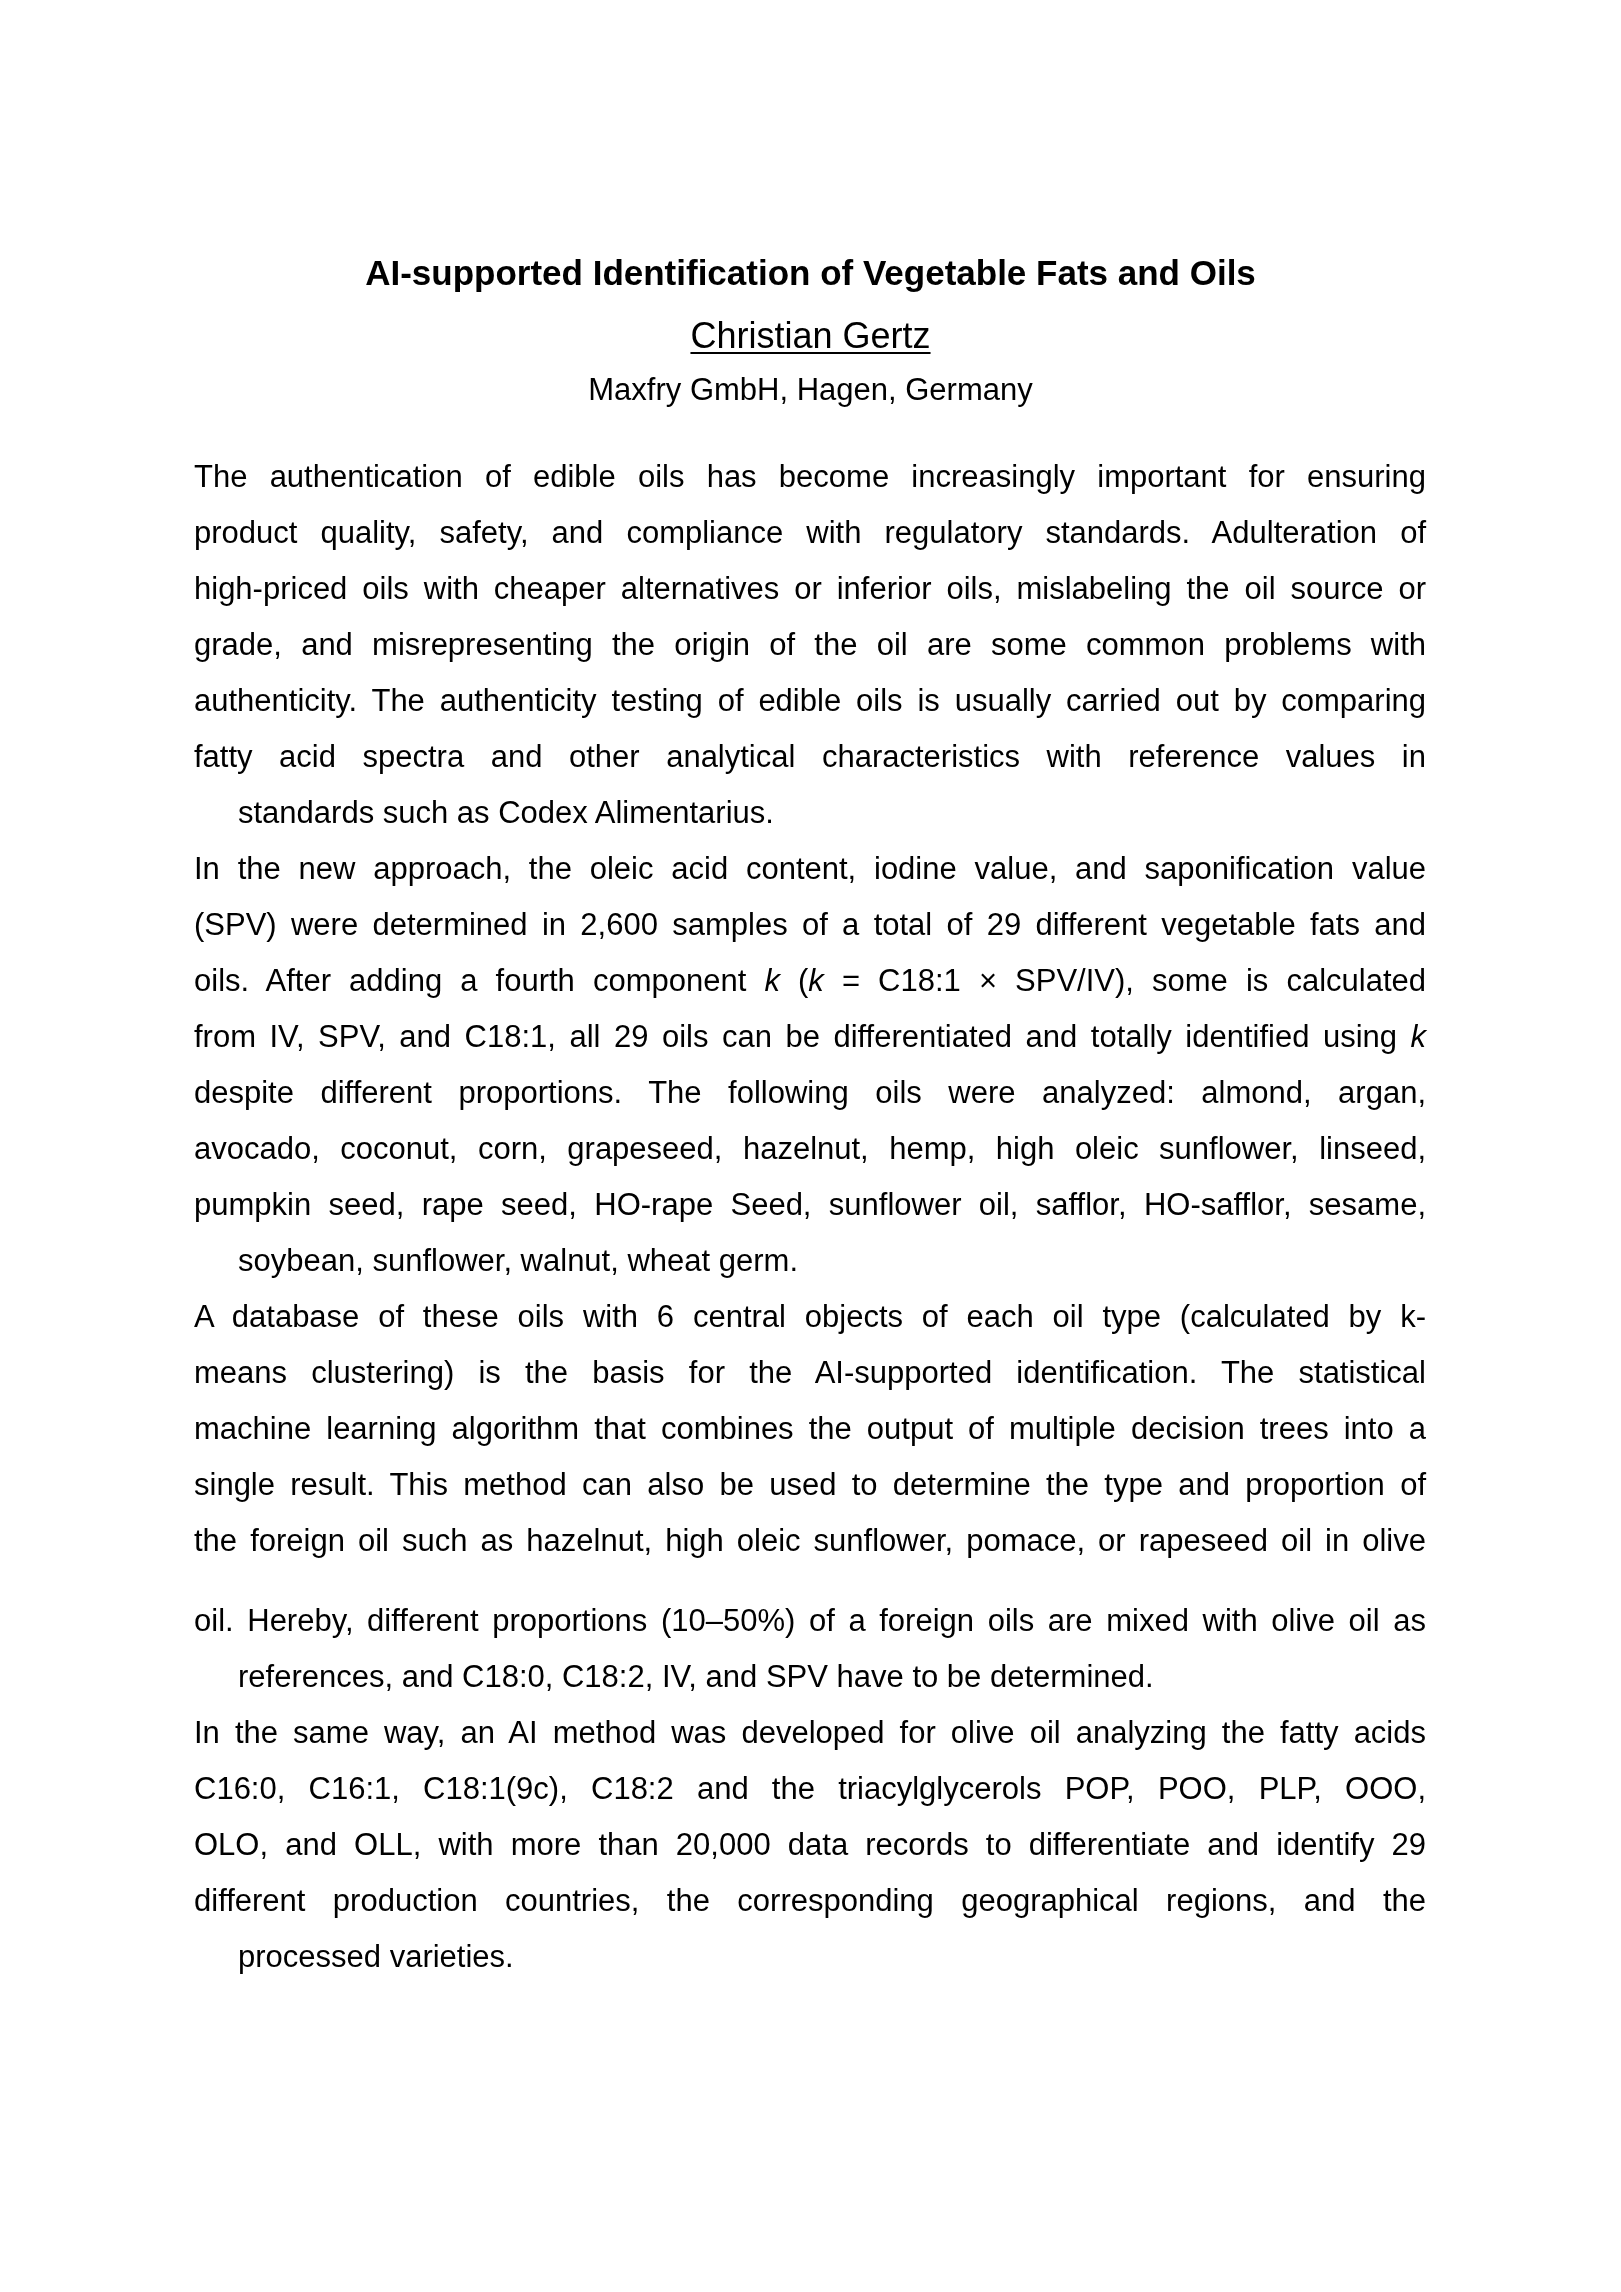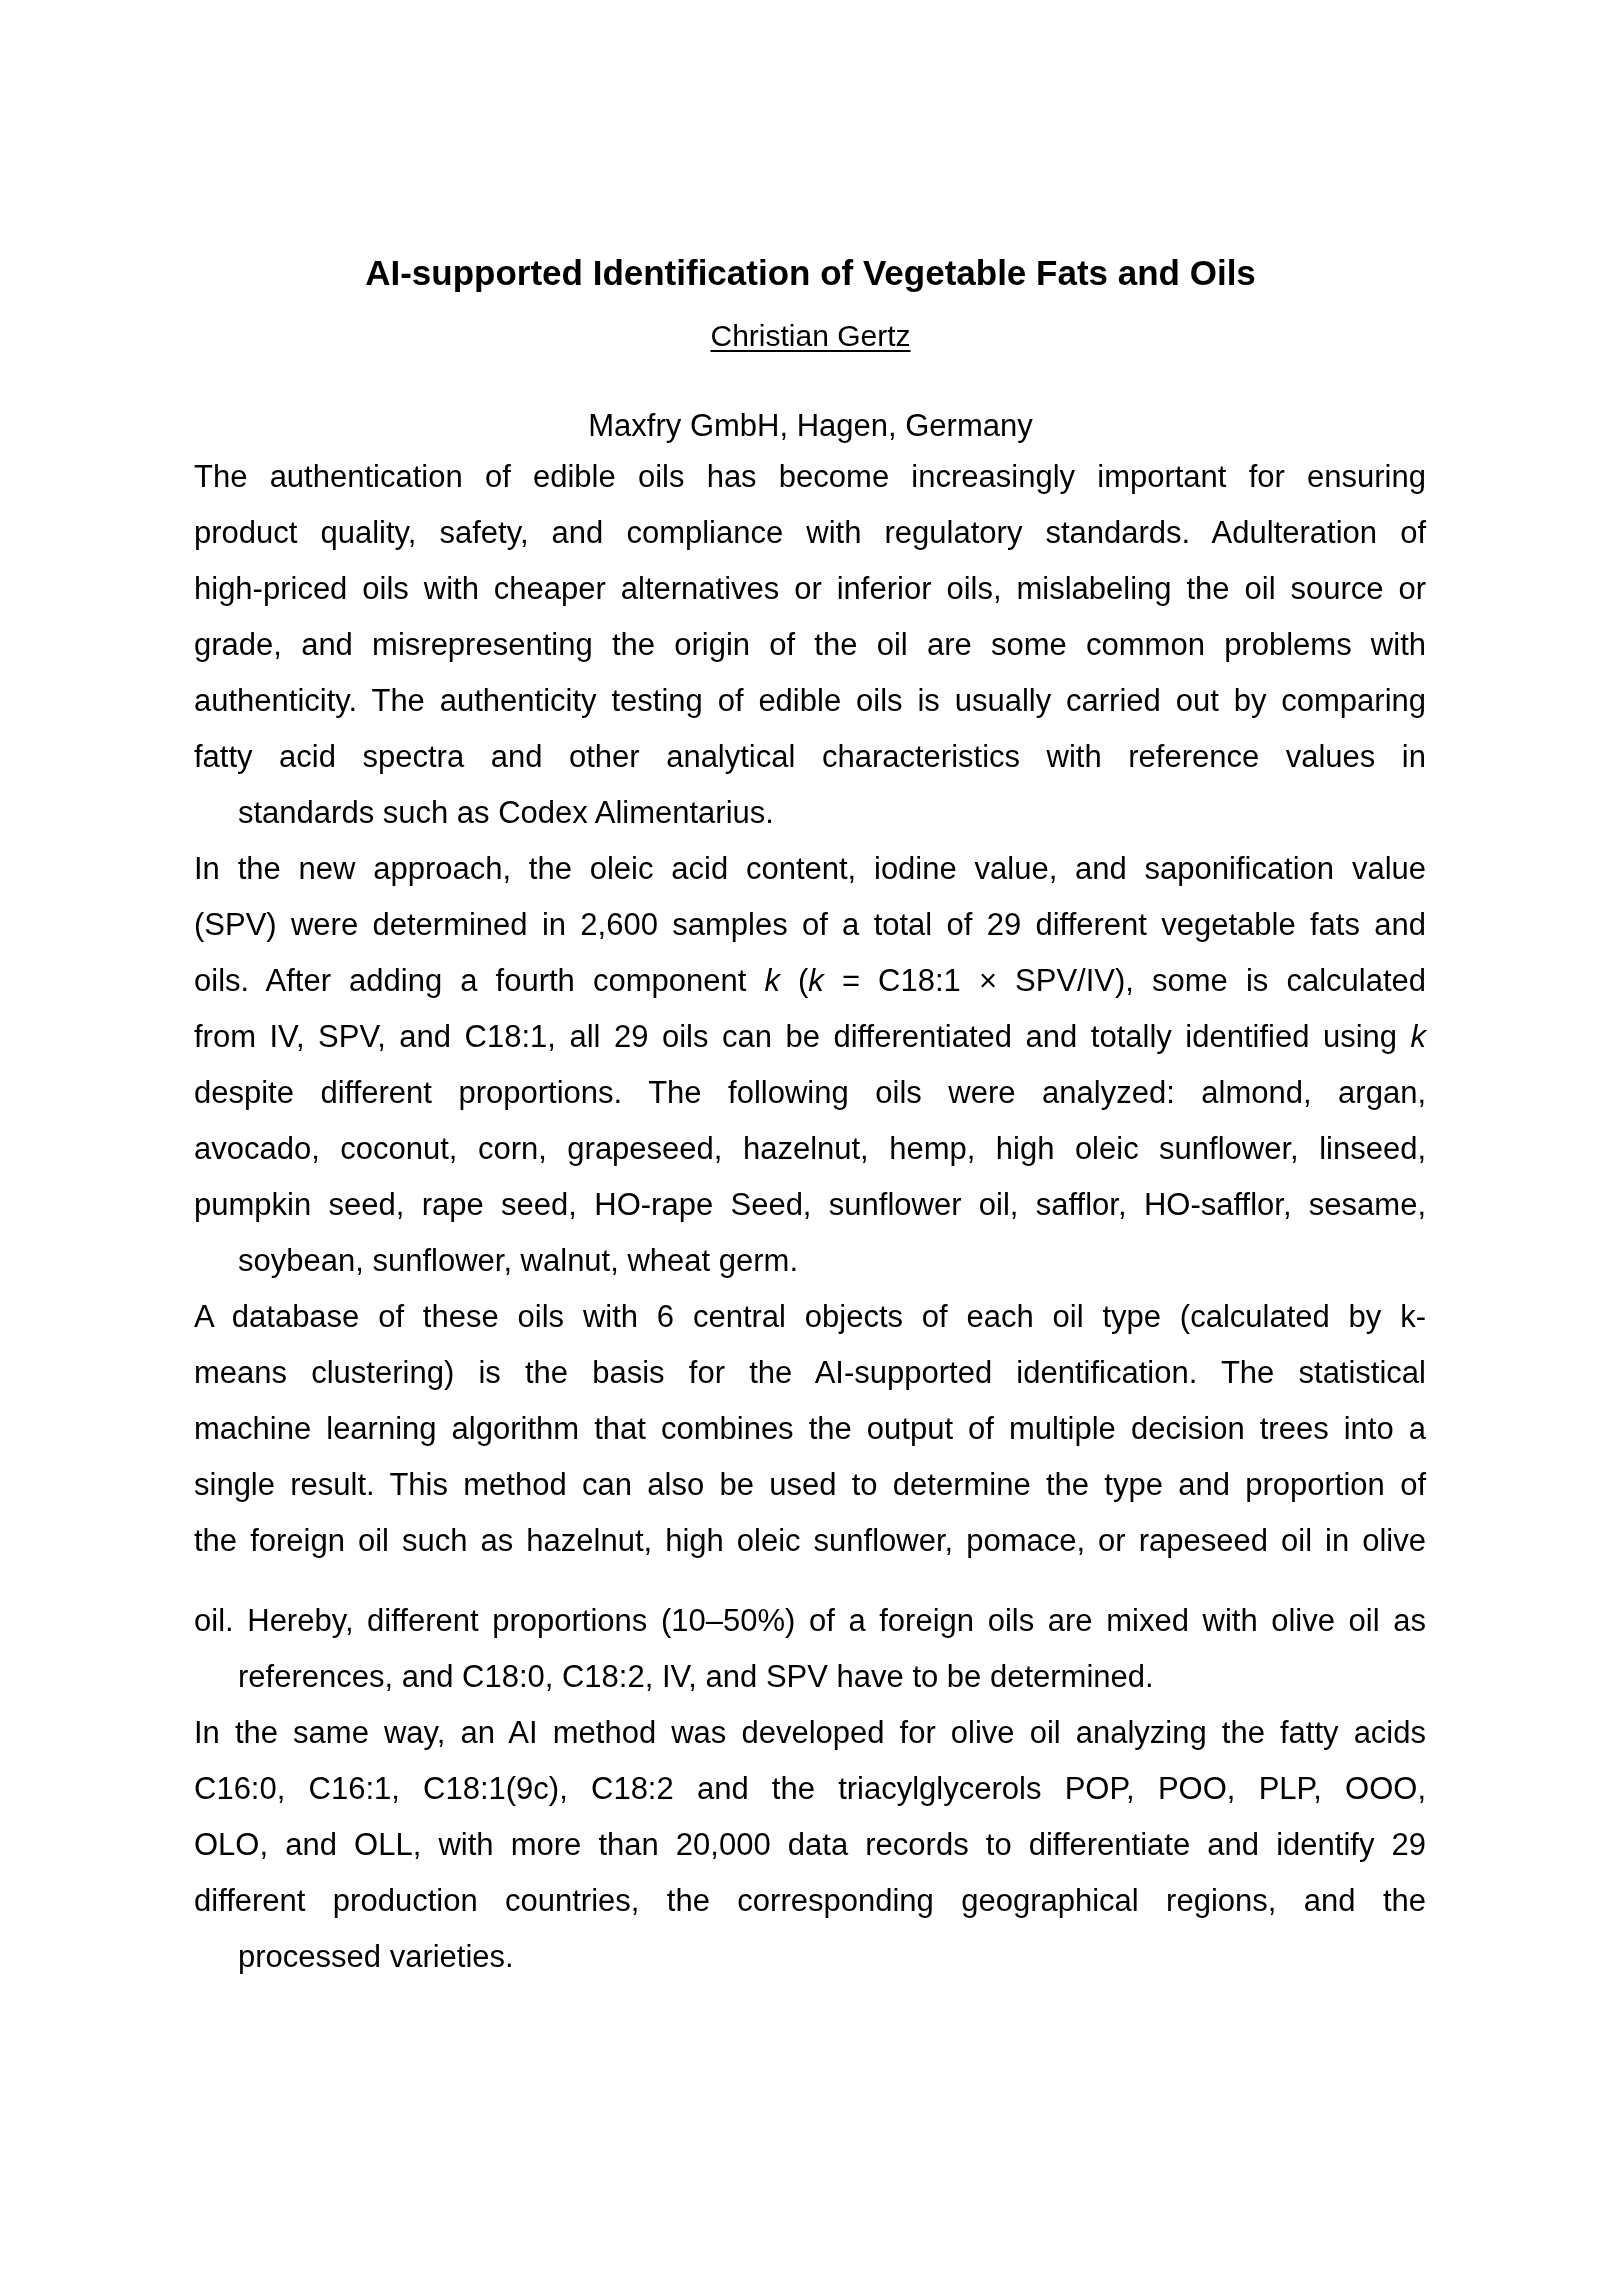--- a/index.html
+++ b/index.html
@@ -6,27 +6,27 @@
   body { width: 1621px; height: 2293px; position: relative; overflow: hidden; color: #000; }
   .page { position: absolute; left: 0; top: 0; width: 1374px; height: 2293px; background: #fff; }
   .title {
     position: absolute; left: 0; width: 1621px; top: 251px;
     text-align: center; font-family: "Liberation Sans", sans-serif;
     font-weight: bold; font-size: 35px; line-height: 43px; margin: 0;
   }
   .author {
     position: absolute; left: 0; width: 1621px; top: 316px;
     text-align: center; font-family: "Liberation Sans", sans-serif;
-    font-size: 30px; line-height: 39px;
+    font-size: 36px; line-height: 39px;
   }
   .author span { text-decoration: underline; text-underline-offset: 3.9px; text-decoration-thickness: 2px; }
   .affil {
     position: absolute; left: 0; width: 1621px; top: 370px;
     text-align: center; font-family: "Liberation Sans", sans-serif;
-    font-size: 31px; line-height: 39px; margin-top: 36px;
+    font-size: 31px; line-height: 39px;
   }
   .body {
     position: absolute; left: 194px; width: 1232px; top: 457px;
     font-family: "Liberation Sans", sans-serif; font-size: 31px;
   }
   .line {
     height: 56px; line-height: 39px; white-space: nowrap;
     text-align: justify; text-align-last: justify; overflow: visible;
   }
   .line.last { text-align: left; text-align-last: left; margin-left: 44px; }

